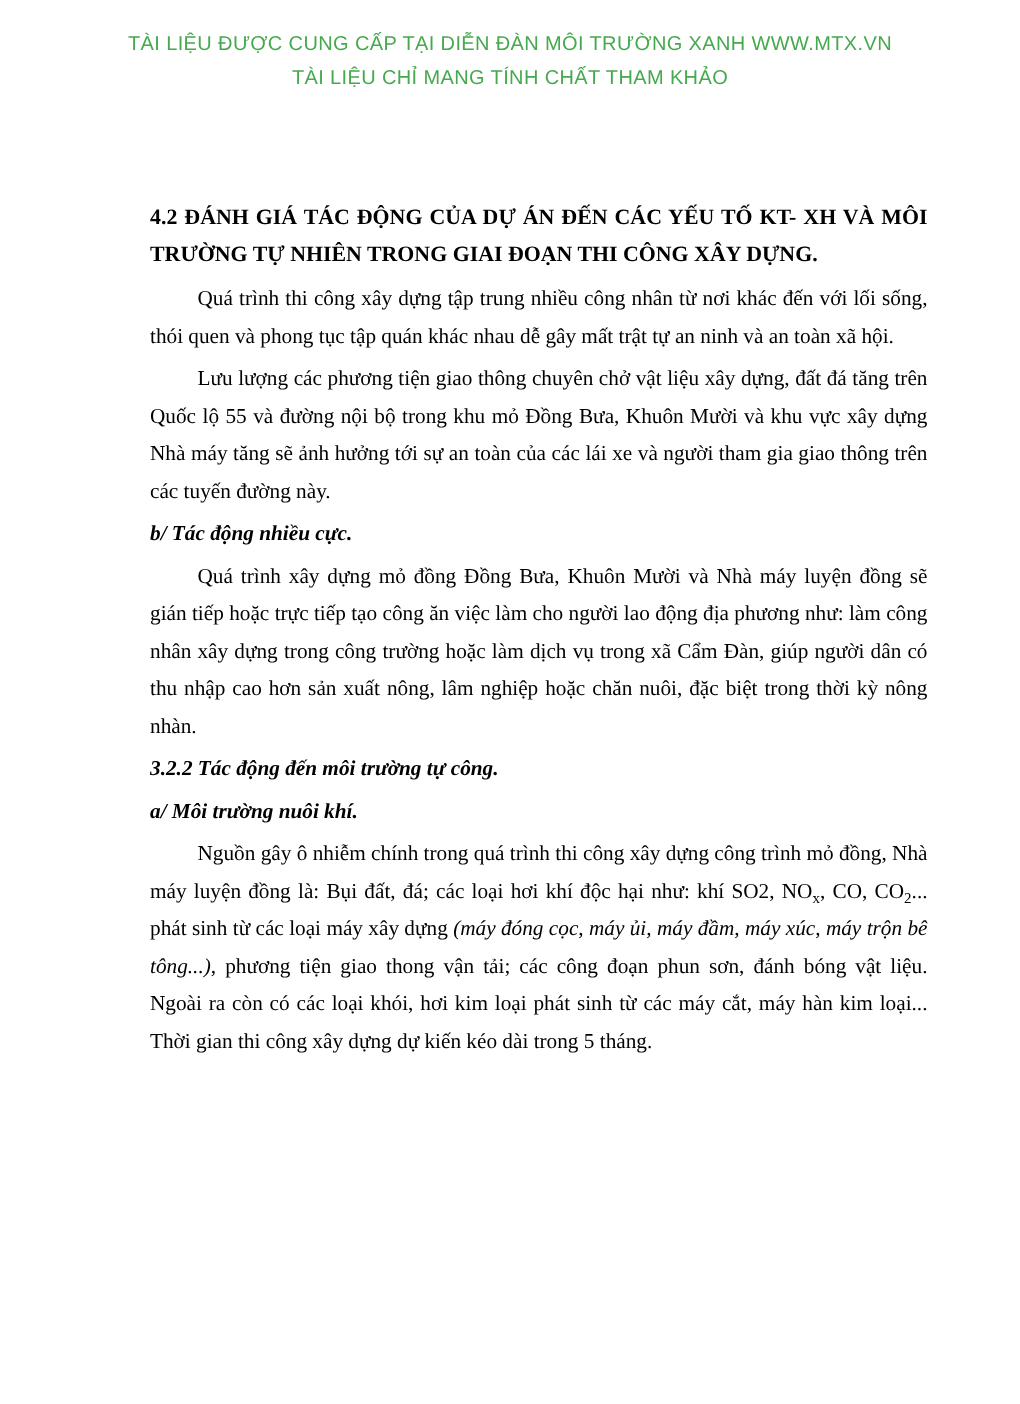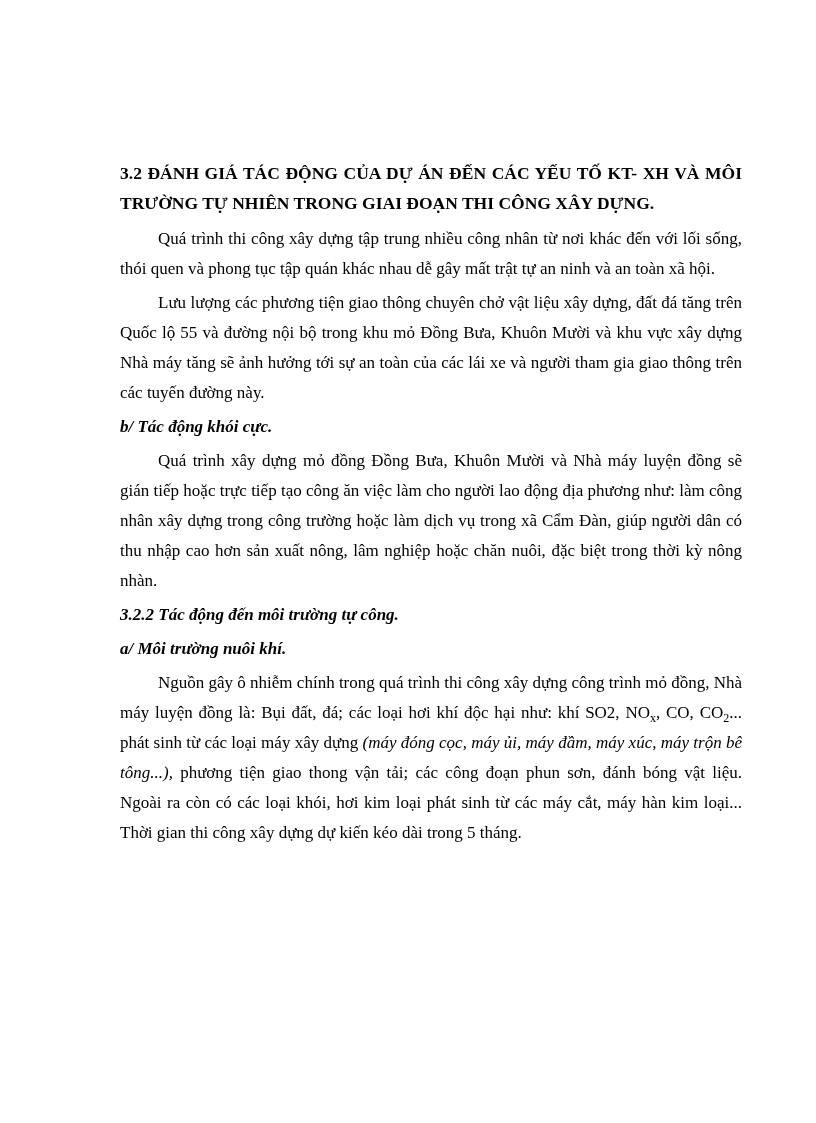--- a/index.html
+++ b/index.html
@@ -64,32 +64,36 @@
   sub {
     font-size: 12px;
     line-height: 0;
   }
 </style>
 </head>
 <body>
 
 <div class="page">
 
+  <div class="watermark">
+    <div class="wm-line">TÀI LIỆU ĐƯỢC CUNG CẤP TẠI DIỄN ĐÀN MÔI TRƯỜNG XANH WWW.MTX.VN</div>
+    <div class="wm-line">TÀI LIỆU CHỈ MANG TÍNH CHẤT THAM KHẢO</div>
+  </div>
 
   <div class="content">
 
-    <h1 class="heading">3.2 ĐÁNH GIÁ TÁC ĐỘNG CỦA DỰ ÁN ĐẾN CÁC YẾU TỐ KT- XH VÀ MÔI TRƯỜNG TỰ NHIÊN TRONG GIAI ĐOẠN THI CÔNG XÂY DỰNG.</h1>
+    <h1 class="heading">4.2 ĐÁNH GIÁ TÁC ĐỘNG CỦA DỰ ÁN ĐẾN CÁC YẾU TỐ KT- XH VÀ MÔI TRƯỜNG TỰ NHIÊN TRONG GIAI ĐOẠN THI CÔNG XÂY DỰNG.</h1>
 
 
 
     <p class="para">Quá trình thi công xây dựng tập trung nhiều công nhân từ nơi khác đến với lối sống, thói quen và phong tục tập quán khác nhau dễ gây mất trật tự an ninh và an toàn xã hội.</p>
 
     <p class="para">Lưu lượng các phương tiện giao thông chuyên chở vật liệu xây dựng, đất đá tăng trên Quốc lộ 55 và đường nội bộ trong khu mỏ Đồng Bưa, Khuôn Mười và khu vực xây dựng Nhà máy tăng sẽ ảnh hưởng tới sự an toàn của các lái xe và người tham gia giao thông trên các tuyến đường này.</p>
 
-    <h3 class="subheading">b/ Tác động khói cực.</h3>
+    <h3 class="subheading">b/ Tác động nhiều cực.</h3>
 
     <p class="para">Quá trình xây dựng mỏ đồng Đồng Bưa, Khuôn Mười và Nhà máy luyện đồng sẽ gián tiếp hoặc trực tiếp tạo công ăn việc làm cho người lao động địa phương như: làm công nhân xây dựng trong công trường hoặc làm dịch vụ trong xã Cẩm Đàn, giúp người dân có thu nhập cao hơn sản xuất nông, lâm nghiệp hoặc chăn nuôi, đặc biệt trong thời kỳ nông nhàn.</p>
 
     <h2 class="subheading">3.2.2 Tác động đến môi trường tự công.</h2>
 
     <h3 class="subheading">a/ Môi trường nuôi khí.</h3>
 
     <p class="para"><span>Nguồn gây ô nhiễm chính trong quá trình thi công xây dựng công trình mỏ đồng, Nhà máy luyện đồng là: Bụi đất, đá; các loại hơi khí độc hại như: khí SO2, NO</span><sub>x</sub><span>, CO, CO</span><sub>2</sub><span>... phát sinh từ các loại máy xây dựng </span><em class="italic-run">(máy đóng cọc, máy ủi, máy đầm, máy xúc, máy trộn bê tông...),</em><span> phương tiện giao thong vận tải; các công đoạn phun sơn, đánh bóng vật liệu. Ngoài ra còn có các loại khói, hơi kim loại phát sinh từ các máy cắt, máy hàn kim loại... Thời gian thi công xây dựng dự kiến kéo dài trong 5 tháng.</span></p>
 
 

